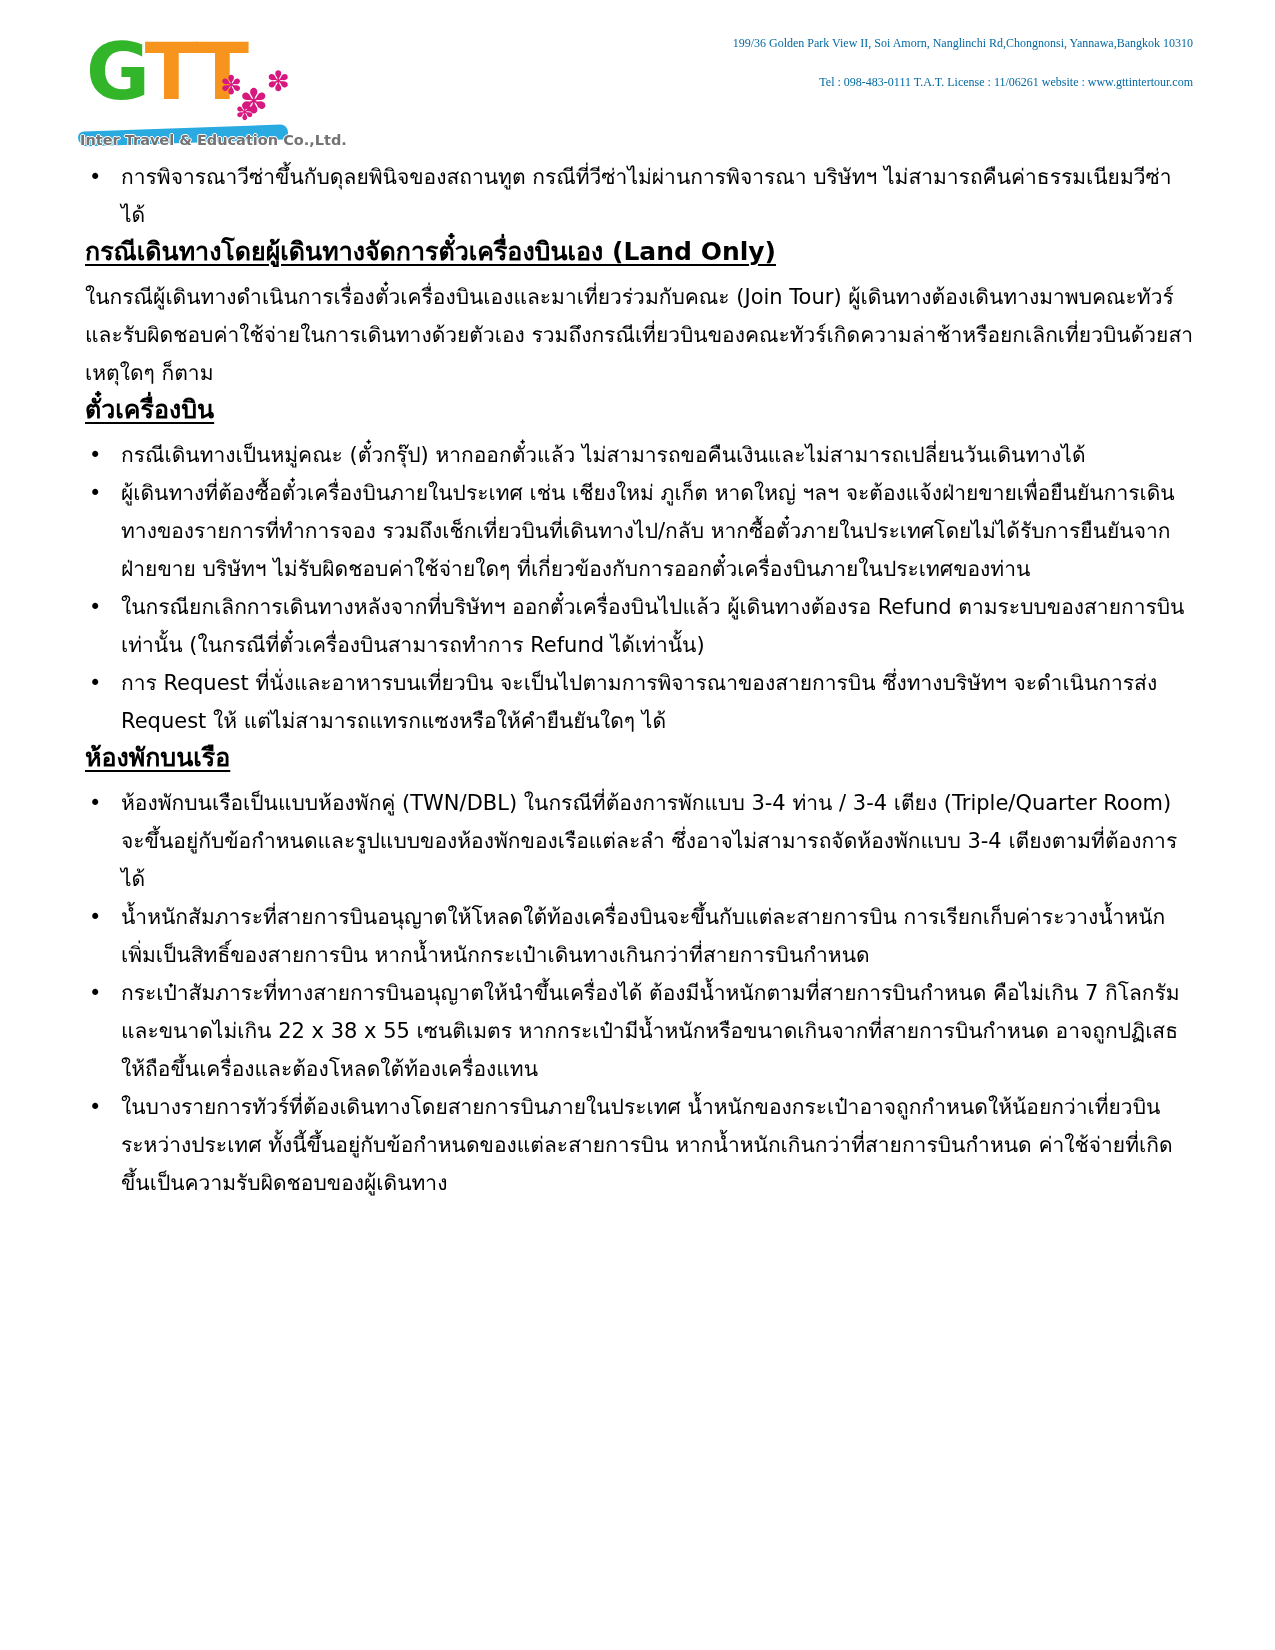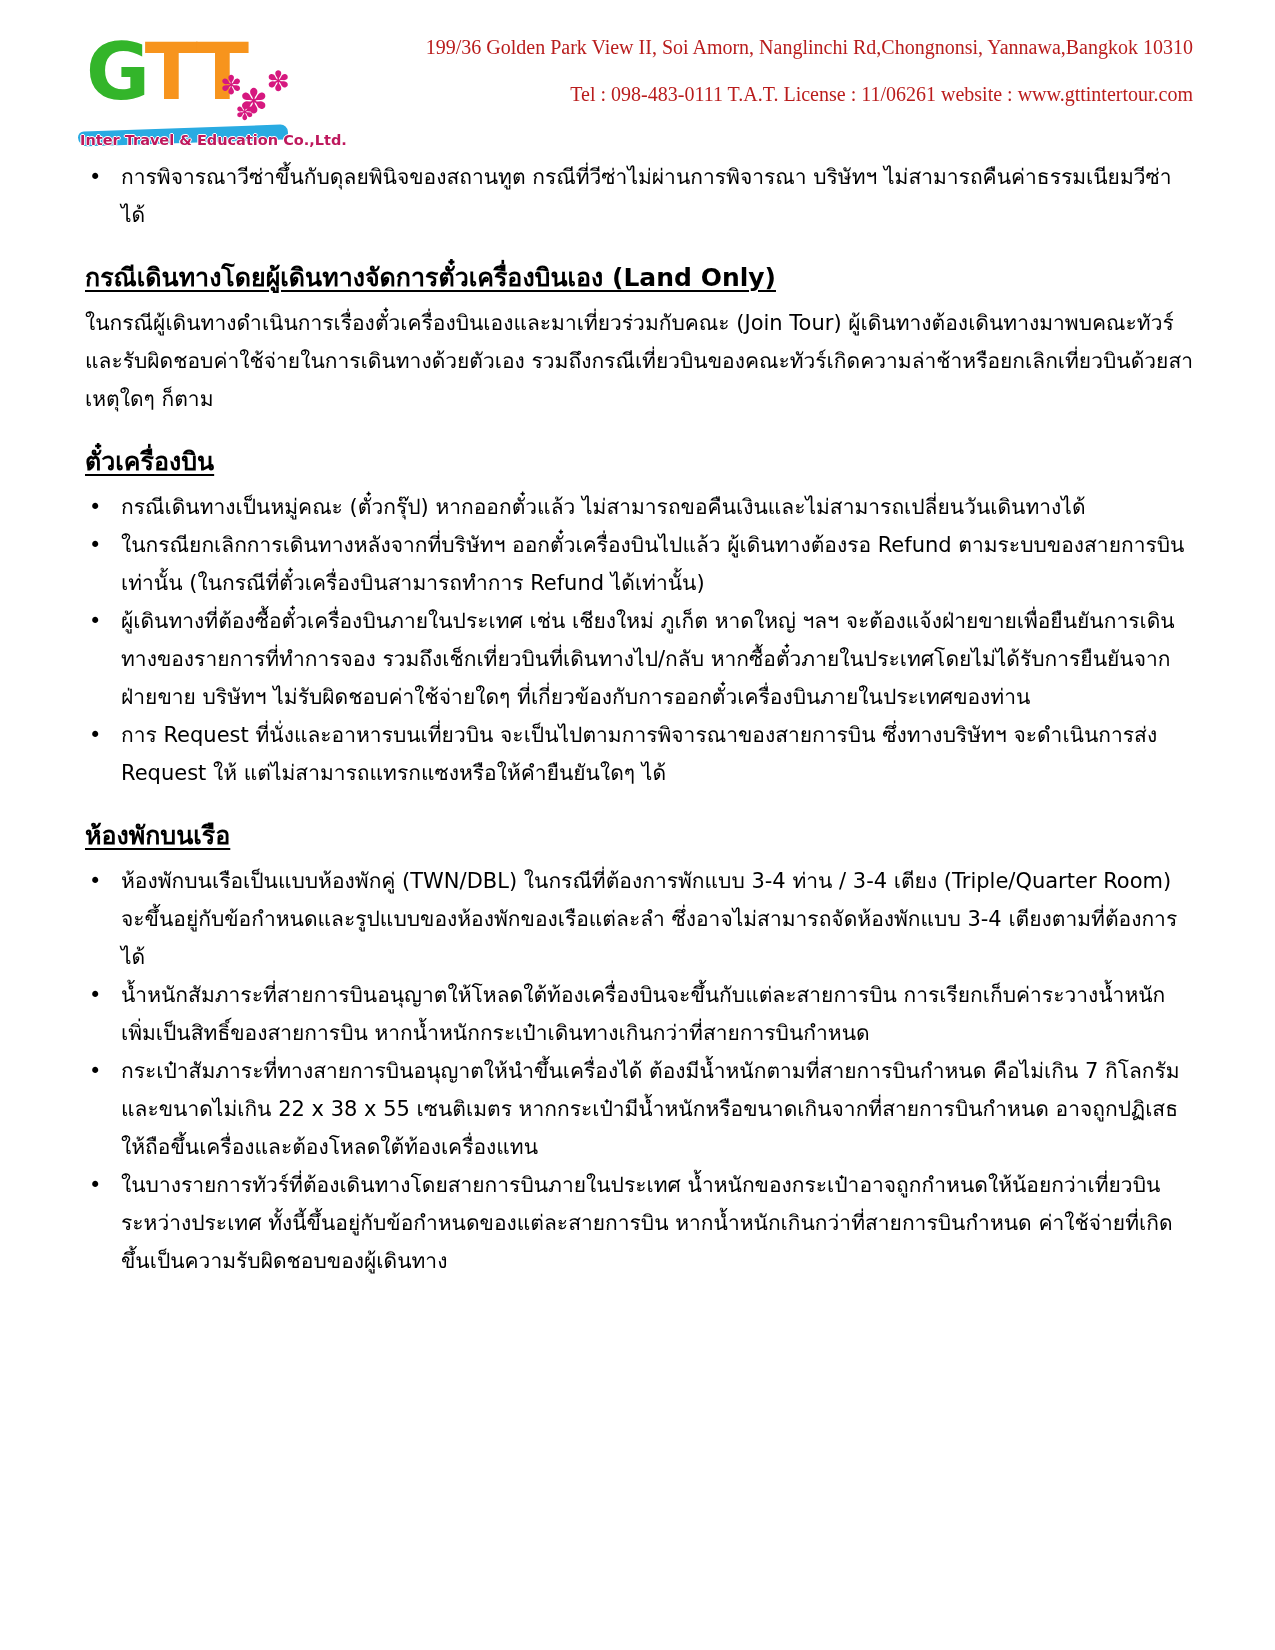--- a/index.html
+++ b/index.html
@@ -49,33 +49,33 @@
     border-radius: 8px 10px 6px 12px;
     transform: rotate(-2deg);
   }
   .logo-tagline {
     position: absolute;
     left: 2px;
     top: 92px;
     width: 212px;
     font-size: 14.5px;
     font-weight: bold;
-    color: #be185d;
+    color: #737373;
     text-shadow: -1px 0 #ffffff, 1px 0 #ffffff, 0 -1px #ffffff, 0 1px #ffffff;
     white-space: nowrap;
   }
   .header-text {
     position: absolute;
     right: 82px;
     top: 36px;
     width: 920px;
     text-align: right;
     font-family: "Liberation Serif", serif;
-    font-size: 20px;
-    color: #b91c1c;
+    font-size: 12px;
+    color: #0369a1;
   }
   .header-text .line2 { margin-top: 24px; }
 
   
   .content {
     position: absolute;
     left: 85px;
     top: 158px;
     width: 1108px;
     font-size: 21px;
@@ -90,21 +90,20 @@
     content: "\2022";
     position: absolute;
     left: 4px;
     top: 0;
     font-size: 21px;
   }
   h2.sec-heading {
     font-size: 25px;
     font-weight: bold;
     line-height: 36px;
-    margin-top: 26px;
     margin-bottom: 8px;
     text-decoration: underline;
     text-decoration-thickness: 2px;
     text-underline-offset: 4px;
   }
   p.sec-paragraph { margin: 0; }
 
   
   .footer-rule {
     position: absolute;
@@ -153,22 +152,22 @@
     <ul class="bullets">
       <li><span>การพิจารณาวีซ่าขึ้นกับดุลยพินิจของสถานทูต กรณีที่วีซ่าไม่ผ่านการพิจารณา บริษัทฯ ไม่สามารถคืนค่าธรรมเนียมวีซ่าได้</span></li>
     </ul>
 
     <h2 class="sec-heading">กรณีเดินทางโดยผู้เดินทางจัดการตั๋วเครื่องบินเอง (Land Only)</h2>
     <p class="sec-paragraph">ในกรณีผู้เดินทางดำเนินการเรื่องตั๋วเครื่องบินเองและมาเที่ยวร่วมกับคณะ (Join Tour) ผู้เดินทางต้องเดินทางมาพบคณะทัวร์และรับผิดชอบค่าใช้จ่ายในการเดินทางด้วยตัวเอง รวมถึงกรณีเที่ยวบินของคณะทัวร์เกิดความล่าช้าหรือยกเลิกเที่ยวบินด้วยสาเหตุใดๆ ก็ตาม</p>
 
     <h2 class="sec-heading">ตั๋วเครื่องบิน</h2>
     <ul class="bullets">
       <li><span>กรณีเดินทางเป็นหมู่คณะ (ตั๋วกรุ๊ป) หากออกตั๋วแล้ว ไม่สามารถขอคืนเงินและไม่สามารถเปลี่ยนวันเดินทางได้</span></li>
+      <li><span>ผู้เดินทางที่ต้องซื้อตั๋วเครื่องบินภายในประเทศ เช่น เชียงใหม่ ภูเก็ต หาดใหญ่ ฯลฯ จะต้องแจ้งฝ่ายขายเพื่อยืนยันการเดินทางของรายการที่ทำการจอง  รวมถึงเช็กเที่ยวบินที่เดินทางไป/กลับ  หากซื้อตั๋วภายในประเทศโดยไม่ได้รับการยืนยันจากฝ่ายขาย  บริษัทฯ ไม่รับผิดชอบค่าใช้จ่ายใดๆ ที่เกี่ยวข้องกับการออกตั๋วเครื่องบินภายในประเทศของท่าน</span></li>
       <li><span>ในกรณียกเลิกการเดินทางหลังจากที่บริษัทฯ ออกตั๋วเครื่องบินไปแล้ว ผู้เดินทางต้องรอ Refund ตามระบบของสายการบินเท่านั้น (ในกรณีที่ตั๋วเครื่องบินสามารถทำการ Refund ได้เท่านั้น)</span></li>
-      <li><span>ผู้เดินทางที่ต้องซื้อตั๋วเครื่องบินภายในประเทศ เช่น เชียงใหม่ ภูเก็ต หาดใหญ่ ฯลฯ จะต้องแจ้งฝ่ายขายเพื่อยืนยันการเดินทางของรายการที่ทำการจอง  รวมถึงเช็กเที่ยวบินที่เดินทางไป/กลับ  หากซื้อตั๋วภายในประเทศโดยไม่ได้รับการยืนยันจากฝ่ายขาย  บริษัทฯ ไม่รับผิดชอบค่าใช้จ่ายใดๆ ที่เกี่ยวข้องกับการออกตั๋วเครื่องบินภายในประเทศของท่าน</span></li>
       <li><span>การ Request ที่นั่งและอาหารบนเที่ยวบิน จะเป็นไปตามการพิจารณาของสายการบิน ซึ่งทางบริษัทฯ จะดำเนินการส่ง Request ให้ แต่ไม่สามารถแทรกแซงหรือให้คำยืนยันใดๆ ได้</span></li>
     </ul>
 
     <h2 class="sec-heading">ห้องพักบนเรือ</h2>
     <ul class="bullets">
       <li><span>ห้องพักบนเรือเป็นแบบห้องพักคู่ (TWN/DBL) ในกรณีที่ต้องการพักแบบ 3-4 ท่าน / 3-4 เตียง (Triple/Quarter Room) จะขึ้นอยู่กับข้อกำหนดและรูปแบบของห้องพักของเรือแต่ละลำ ซึ่งอาจไม่สามารถจัดห้องพักแบบ 3-4 เตียงตามที่ต้องการได้</span></li>
     </ul>
 
     <ul class="bullets">
       <li><span>น้ำหนักสัมภาระที่สายการบินอนุญาตให้โหลดใต้ท้องเครื่องบินจะขึ้นกับแต่ละสายการบิน  การเรียกเก็บค่าระวางน้ำหนักเพิ่มเป็นสิทธิ์ของสายการบิน  หากน้ำหนักกระเป๋าเดินทางเกินกว่าที่สายการบินกำหนด</span></li>

